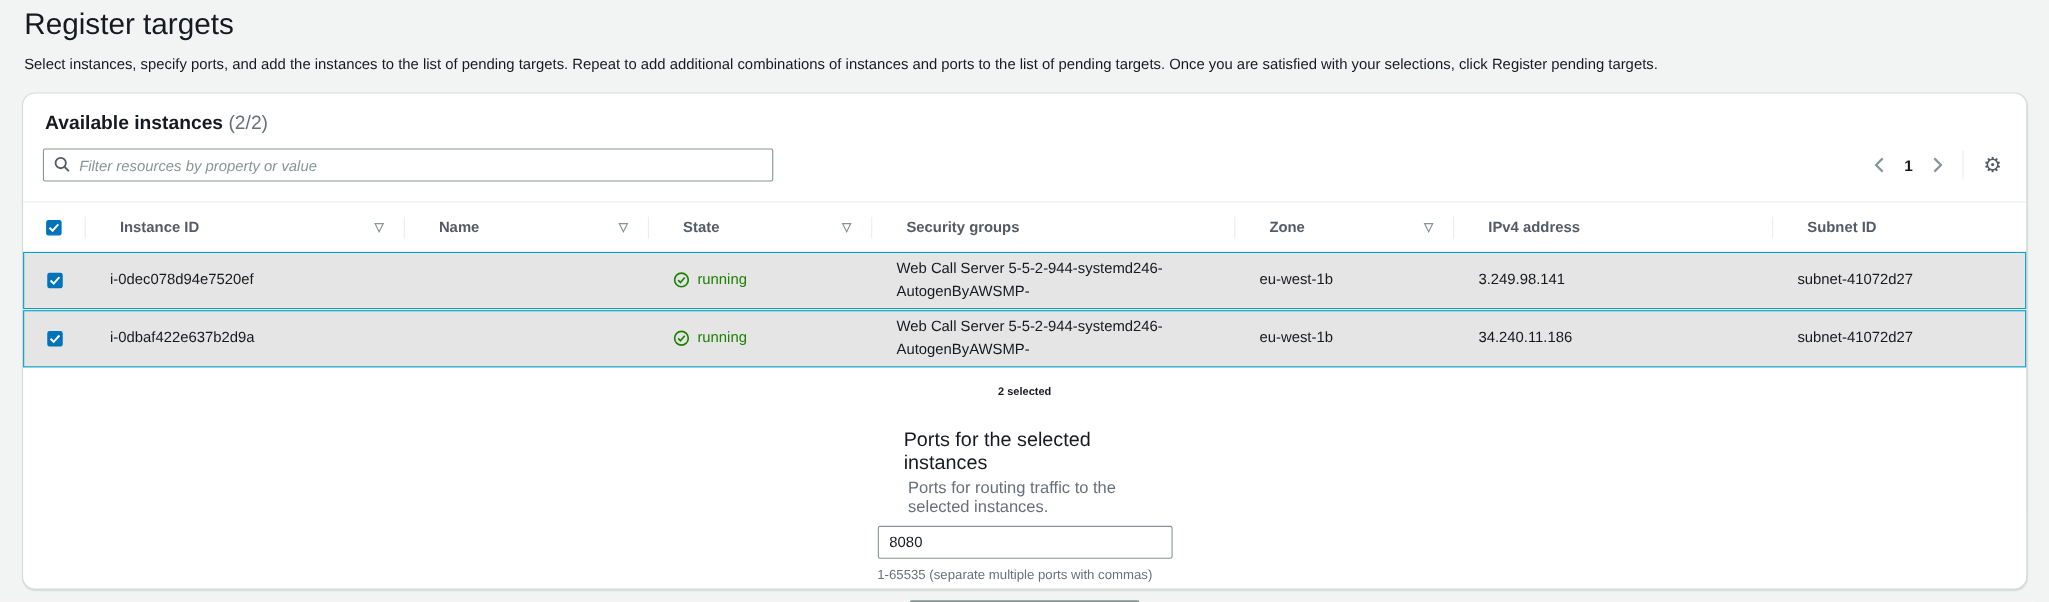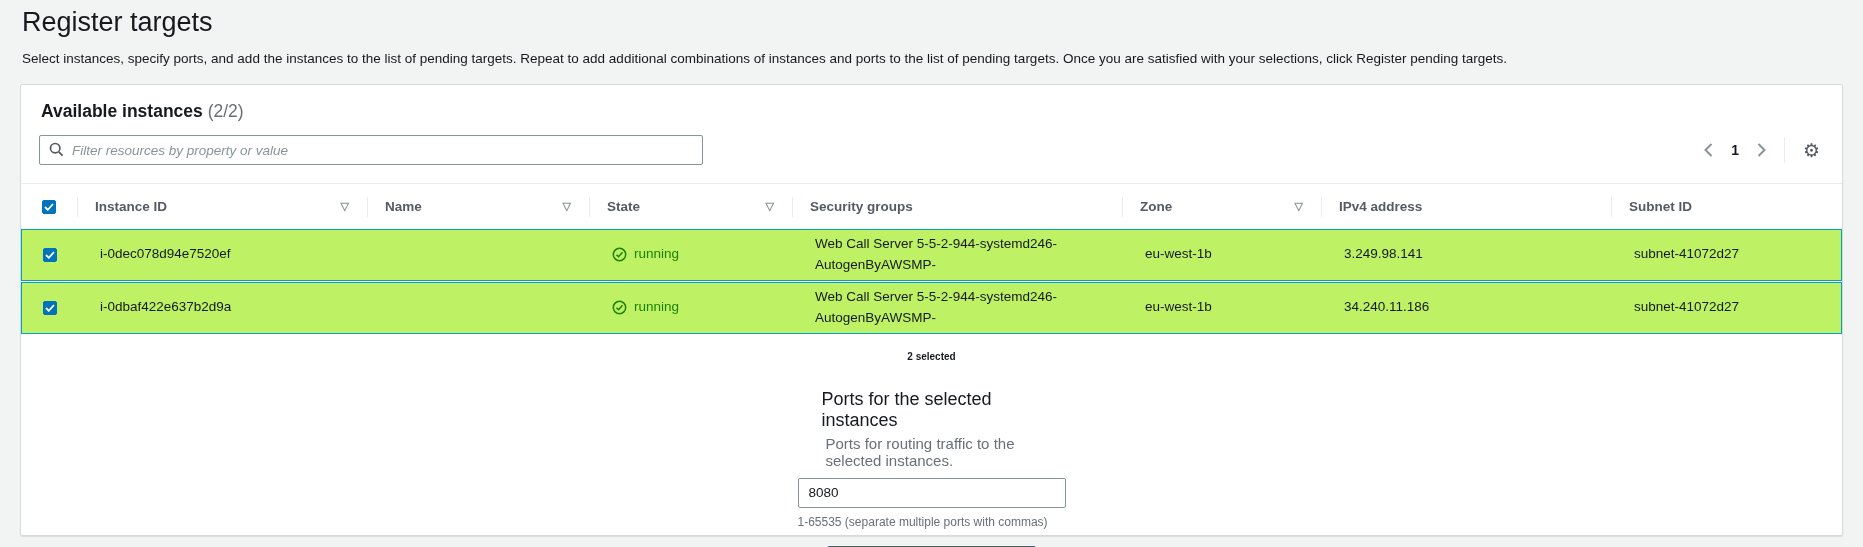--- a/index.html
+++ b/index.html
@@ -12,21 +12,21 @@
     overflow:hidden;
   }
   .page { padding:0 20px; }
   .page-title { font-size:27px; font-weight:500; margin:7px 0 0 2px; color:#16191f; }
   .page-desc { font-size:13.5px; margin:13px 0 0 2px; color:#16191f; }
 
   .card {
     margin-top:18px;
     background:#fff;
     border:1px solid #d5dbdb;
-    border-radius:2px;
+    border-radius:12px;
     box-shadow:0 1px 1px rgba(0,28,36,.1);
     height:452px;
   }
   .card-header { padding:16px 20px 0 20px; font-size:17.5px; }
   .card-title { font-weight:bold; color:#16191f; }
   .card-count { font-weight:normal; color:#687078; }
 
   .toolbar { display:flex; align-items:center; padding:13px 20px 18px 18px; }
   .filter-wrap { position:relative; width:664px; }
   .filter-input {
@@ -44,33 +44,33 @@
   .page-btn { background:none; border:none; padding:2px; cursor:pointer; line-height:0; }
   .page-num { font-size:14px; font-weight:bold; color:#16191f; }
   .toolbar-divider { width:1px; height:26px; background:#eaeded; margin:0 16px; }
   .gear-btn { background:none; border:none; cursor:pointer; font-size:19px; color:#545b64; padding:0 2px; line-height:1; }
 
   .grid-cols { display:grid; grid-template-columns:56px 290px 222px 203px 330px 199px 290px 1fr; }
   .thead { border-top:1px solid #eaeded; height:46px; align-items:center; }
   .th {
     position:relative; height:100%;
     display:flex; align-items:center; justify-content:space-between;
-    padding:0 18px 0 18px;
+    padding:0 18px 0 32px;
     font-size:13.5px; font-weight:bold; color:#545b64;
   }
   .th::before {
     content:""; position:absolute; left:0; top:50%; transform:translateY(-50%);
     width:1px; height:20px; background:#eaeded;
   }
   .th-check { display:flex; align-items:center; justify-content:center; height:100%; }
   .sort-icon { font-size:11px; color:#879596; margin-left:8px; }
 
   .row {
     min-height:50px;
-    background:#bef264;
+    background:#e5e5e5;
     border:1px solid #00a1c9;
     align-items:center;
   }
   .row + .row { margin-top:1px; }
   .cell { padding:4px 18px 4px 22px; font-size:13.5px; color:#16191f; line-height:1.55; }
   .cell-check { display:flex; align-items:center; justify-content:center; }
   .cell-state { display:flex; align-items:center; gap:7px; color:#1d8102; }
 
   .checkbox {
     width:14px; height:14px; background:#0073bb; border:1px solid #0073bb;

